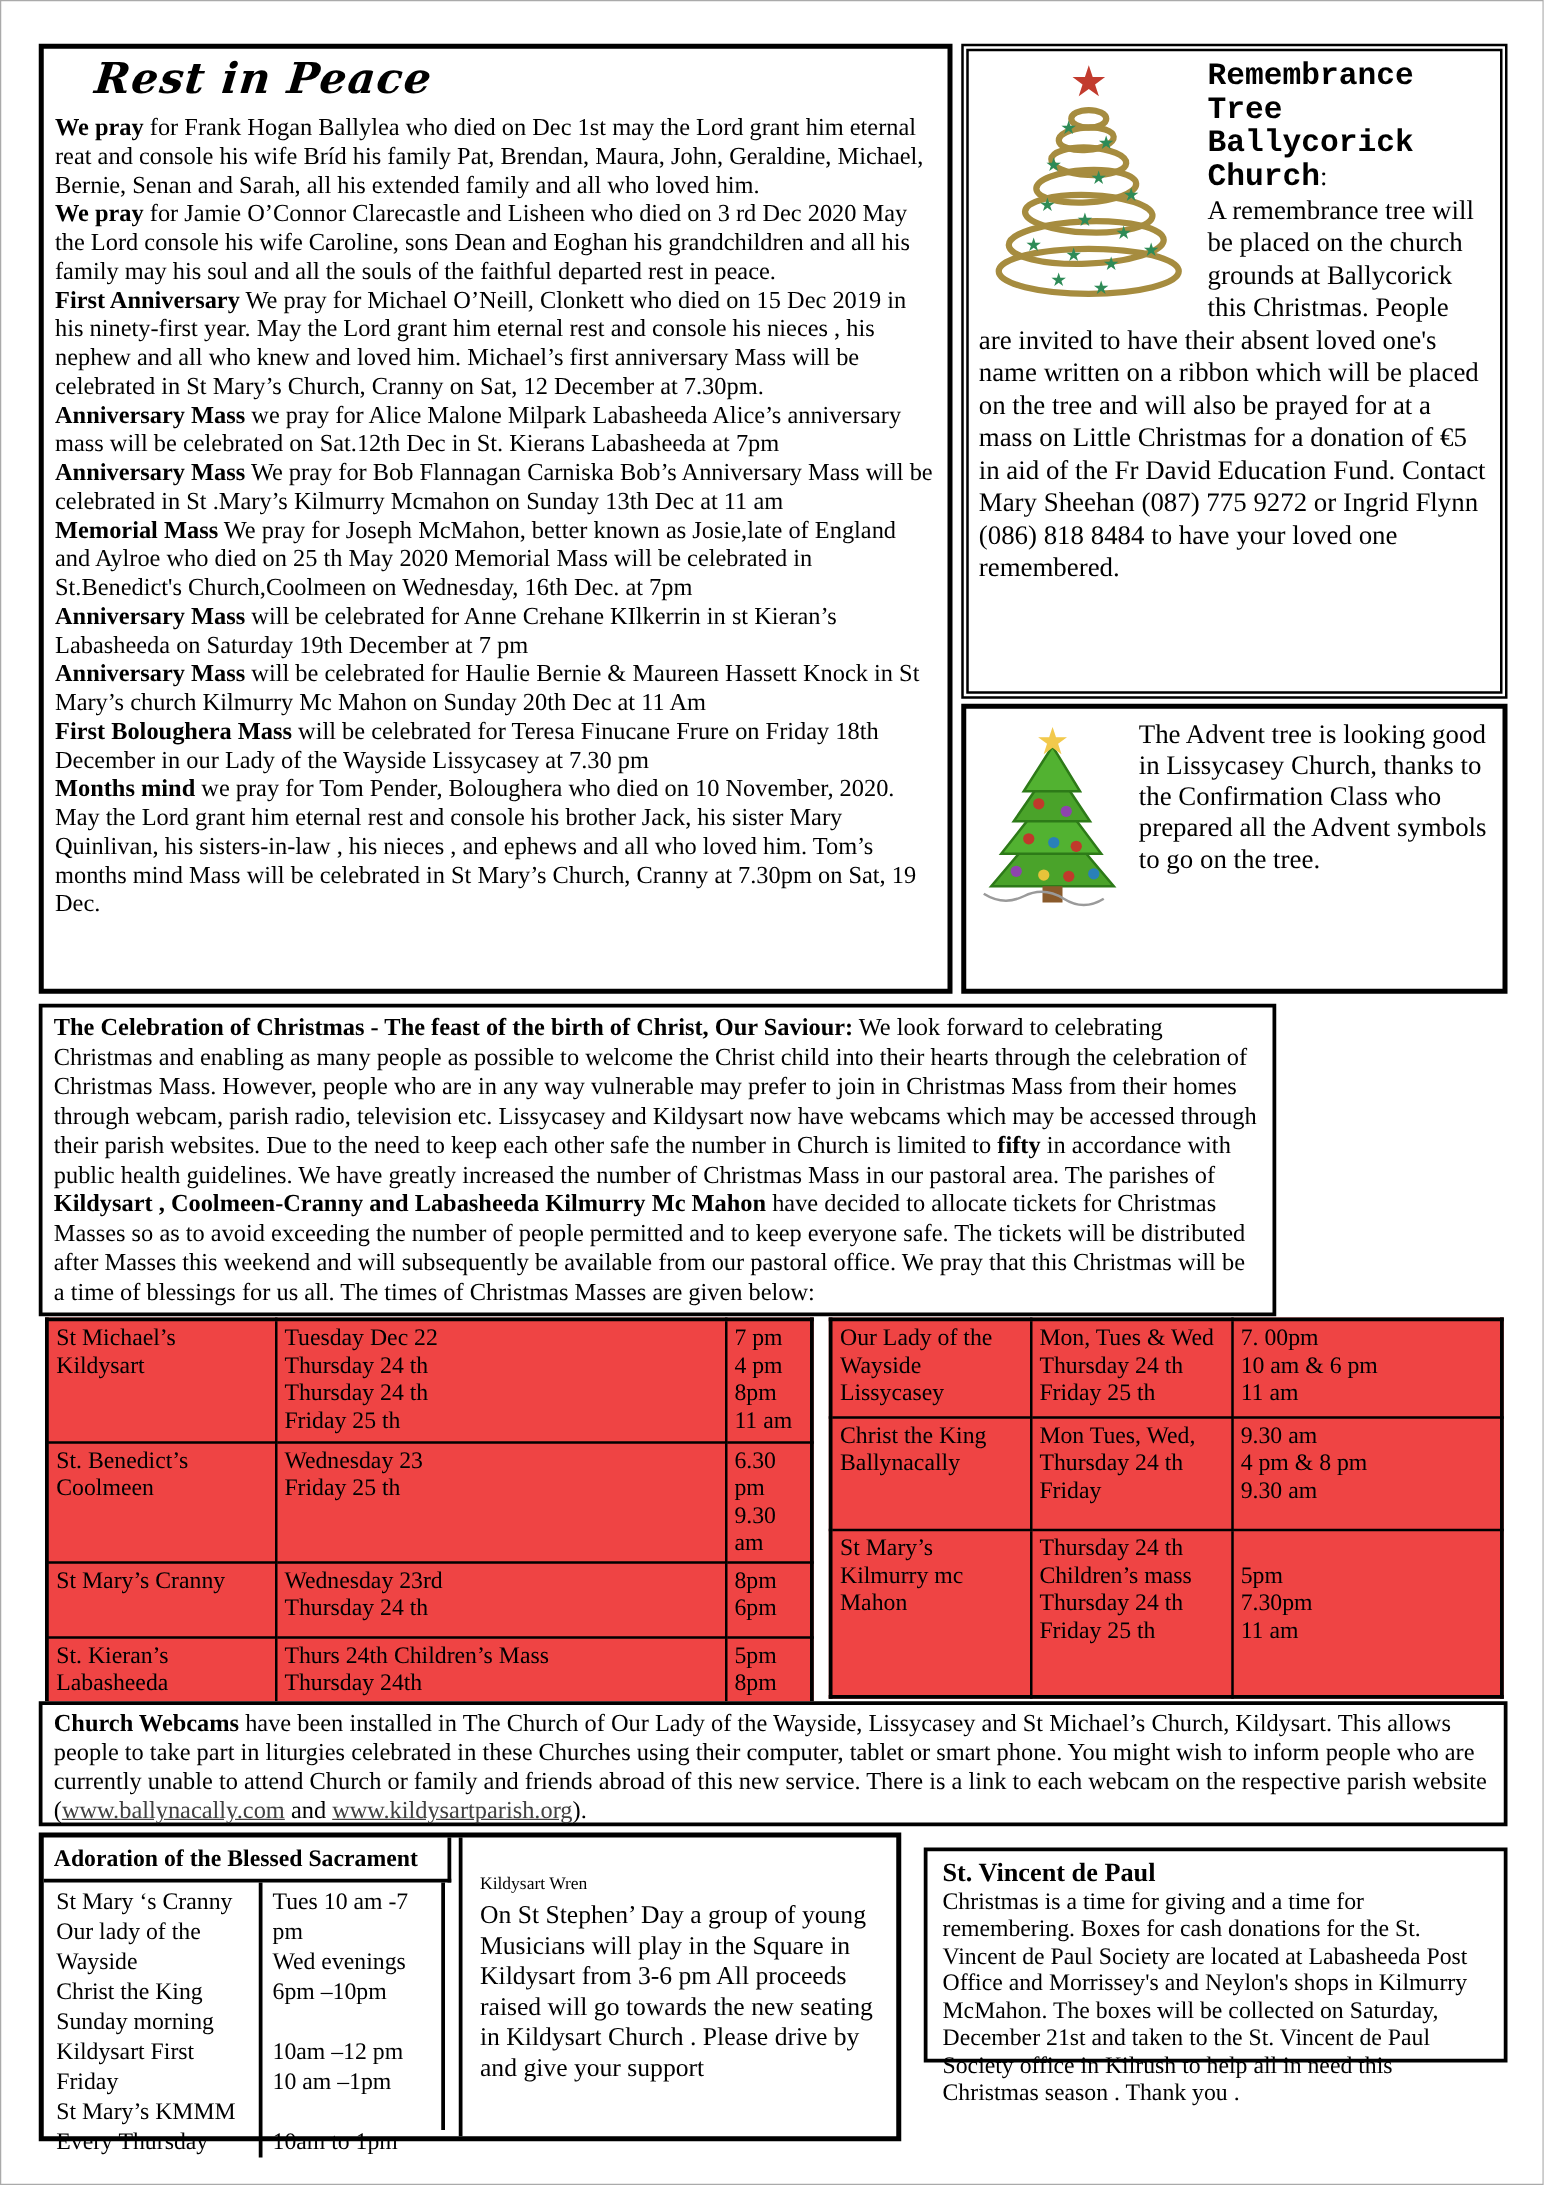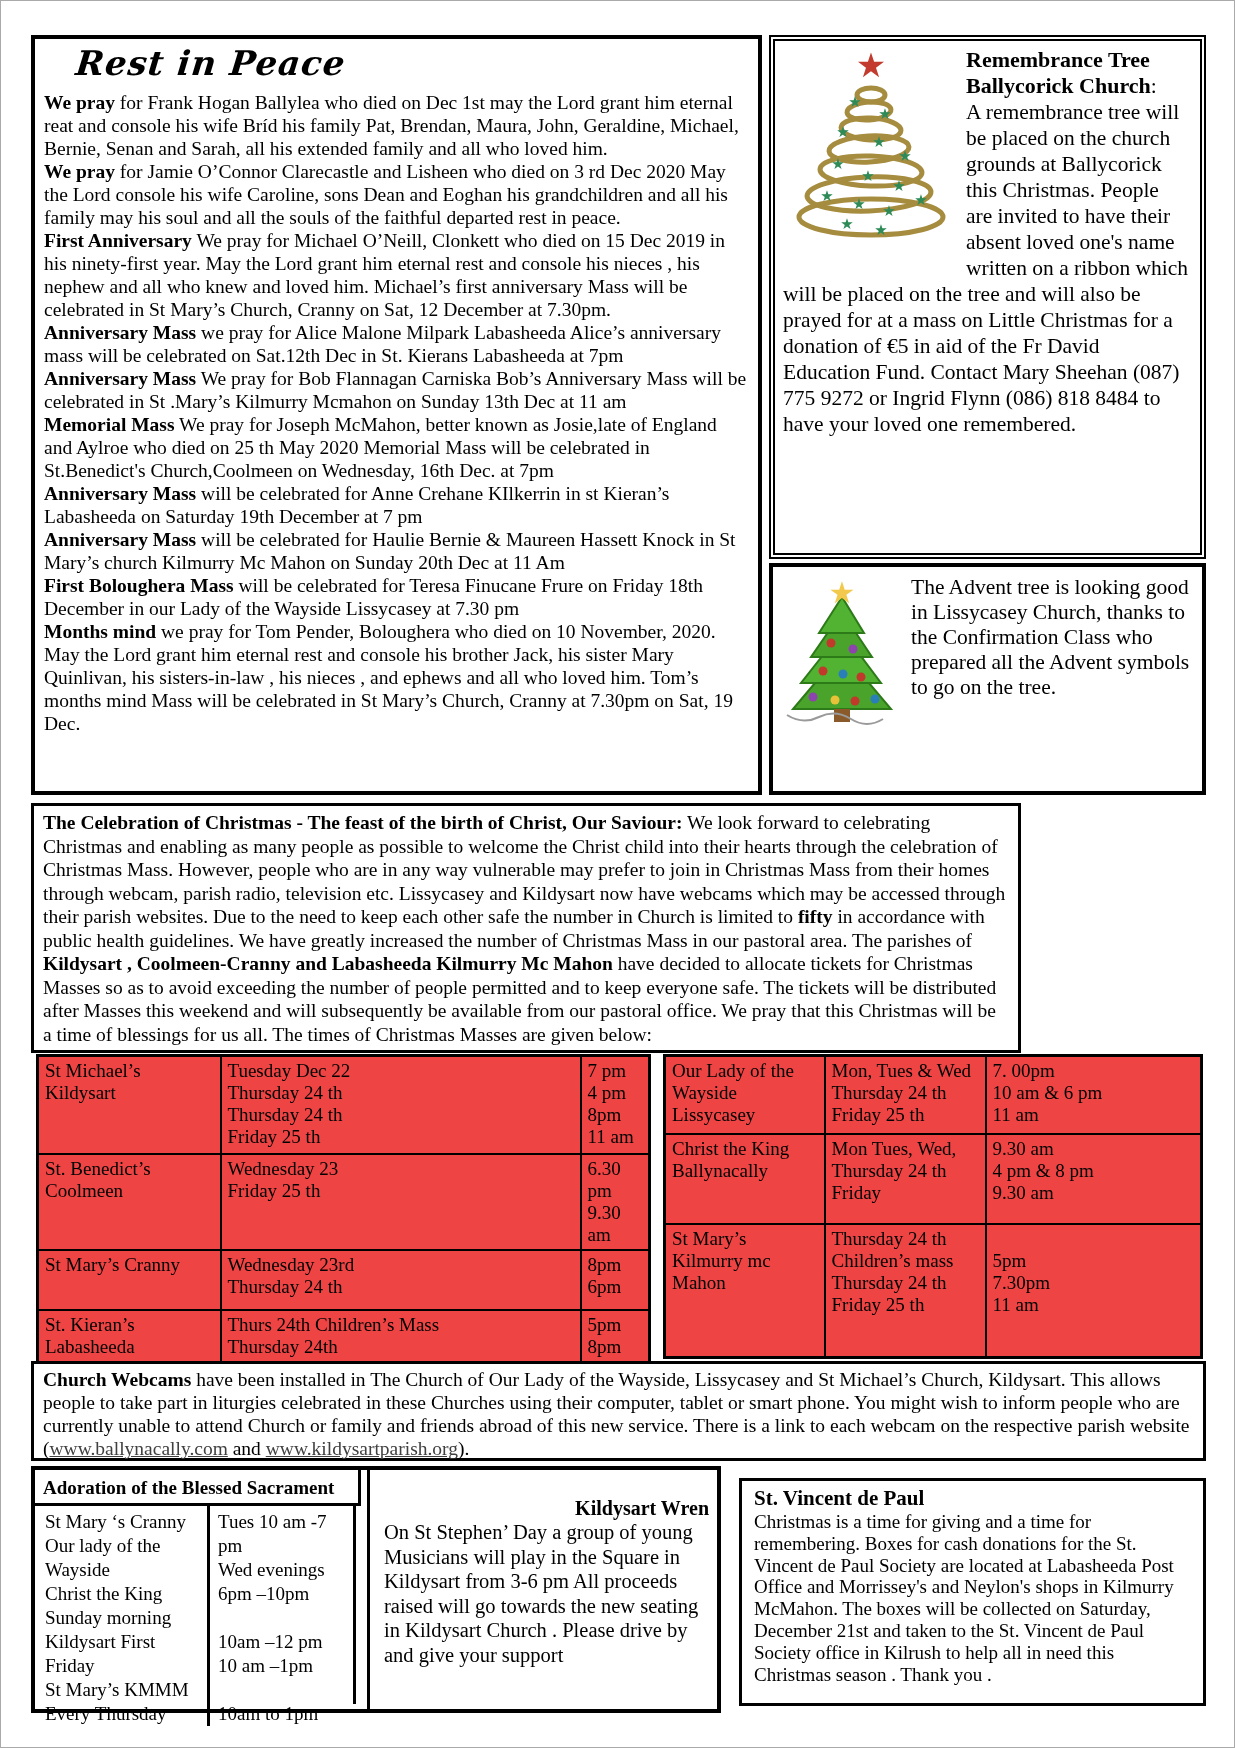--- a/index.html
+++ b/index.html
@@ -15,21 +15,21 @@
   .rip-title{
     font-family:"DejaVu Serif",serif;font-style:italic;font-weight:bold;
     font-size:34px;margin:2px 0 8px 32px;transform:skewX(-6deg);letter-spacing:1px;
   }
   .rip p{margin:0;font-size:19.5px;line-height:23px;}
   .rip b{font-weight:bold;}
 
   
   .rem{left:768px;top:34px;width:437px;height:524px;border:6px double #000;padding:6px 10px 0 8px;}
   .rem-text{font-size:21.5px;line-height:26px;}
-  .rem-title{font-weight:bold;font-size:22px;}
+  .rem-title{font-weight:bold;font-size:25px;font-family:Liberation Mono, monospace;}
   .tree-float{float:left;width:175px;height:210px;margin:0 8px 2px 0;}
 
   
   .adv{left:768px;top:562px;width:437px;height:232px;border:4px solid #000;padding:8px 10px 0 8px;}
   .adv-text{font-size:21.5px;line-height:25px;}
   .adv-tree{float:left;width:118px;height:150px;margin:4px 10px 0 2px;}
 
   
   .cel{left:30px;top:802px;width:990px;height:250px;border:3px solid #000;padding:5px 10px 0 9px;}
   .cel p{margin:0;font-size:19.5px;line-height:23.5px;}
@@ -50,25 +50,25 @@
   
   .boxA{left:30px;top:1465px;width:690px;height:247px;border:4px solid #000;}
   .ado-header{position:absolute;left:0;top:0;width:326px;height:36px;border-right:3px solid #000;
     border-bottom:3px solid #000;font-weight:bold;font-size:19px;padding:7px 6px 0 8px;box-sizing:border-box;}
   .ado-table{position:absolute;left:0;top:36px;width:318px;height:198px;border-right:3px solid #000;
     display:grid;grid-template-columns:172px 1fr;}
   .ado-col{padding:4px 4px 0 10px;font-size:19px;line-height:24px;white-space:pre-line;}
   .ado-col.c2{border-left:3px solid #000;padding-left:8px;}
   .wren-col{position:absolute;left:332px;top:0;width:348px;height:239px;border-left:3px solid #000;
     padding:26px 6px 0 14px;box-sizing:border-box;}
-  .wren-title{font-weight:bold;font-size:20px;line-height:24px;text-align:right;}
+  .wren-title{font-weight:normal;font-size:14px;line-height:24px;}
   .wren-body{font-size:20.5px;line-height:24.5px;margin:0;}
 
   
-  .boxB{left:738px;top:1477px;width:467px;height:228px;border:3px solid #000;padding:5px 12px 0 12px;}
+  .boxB{left:738px;top:1477px;width:467px;height:172px;border:3px solid #000;padding:5px 12px 0 12px;}
   .vin-title{font-weight:bold;font-size:21px;line-height:25px;}
   .vin-body{font-size:19px;line-height:21.8px;margin:0;}
 </style>
 </head>
 <body>
 
 <div class="page">
 
   <section class="box rip">
     <h1 class="rip-title">Rest in Peace</h1>

